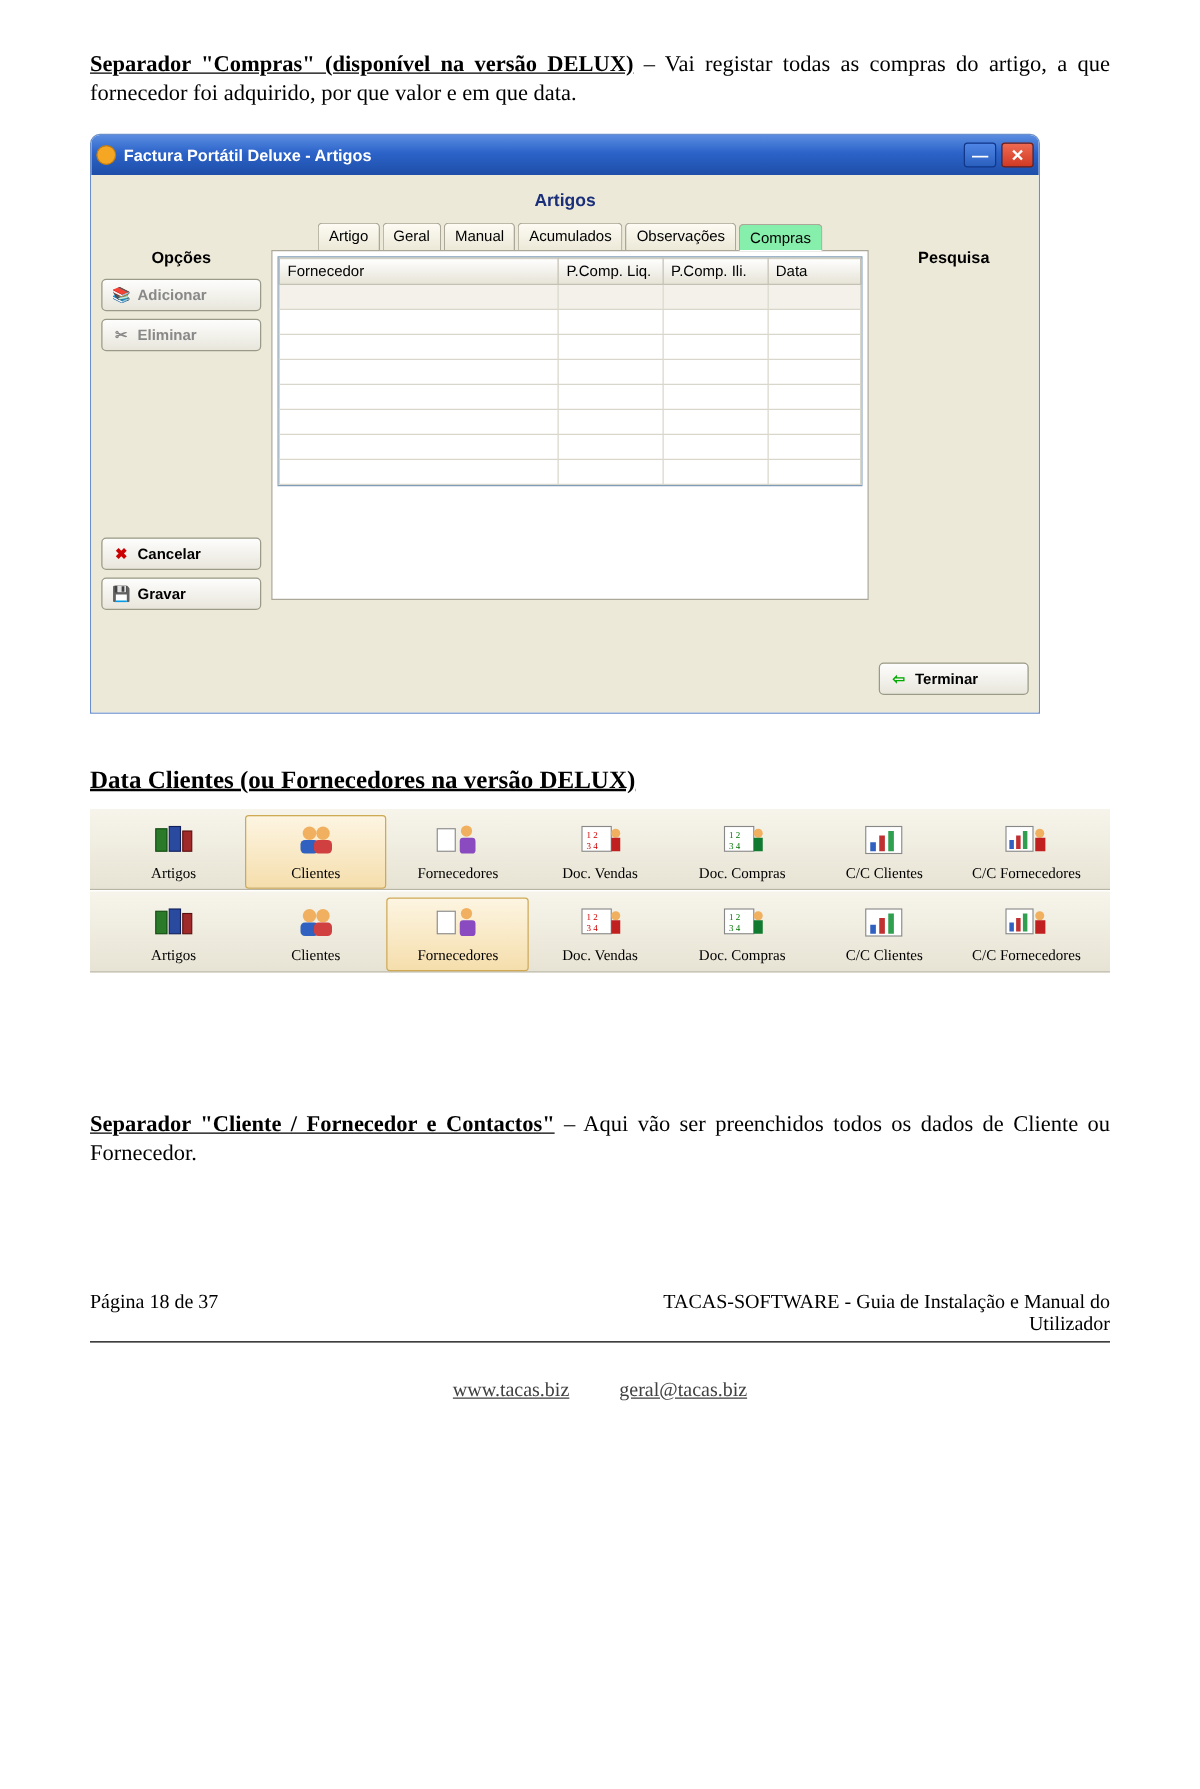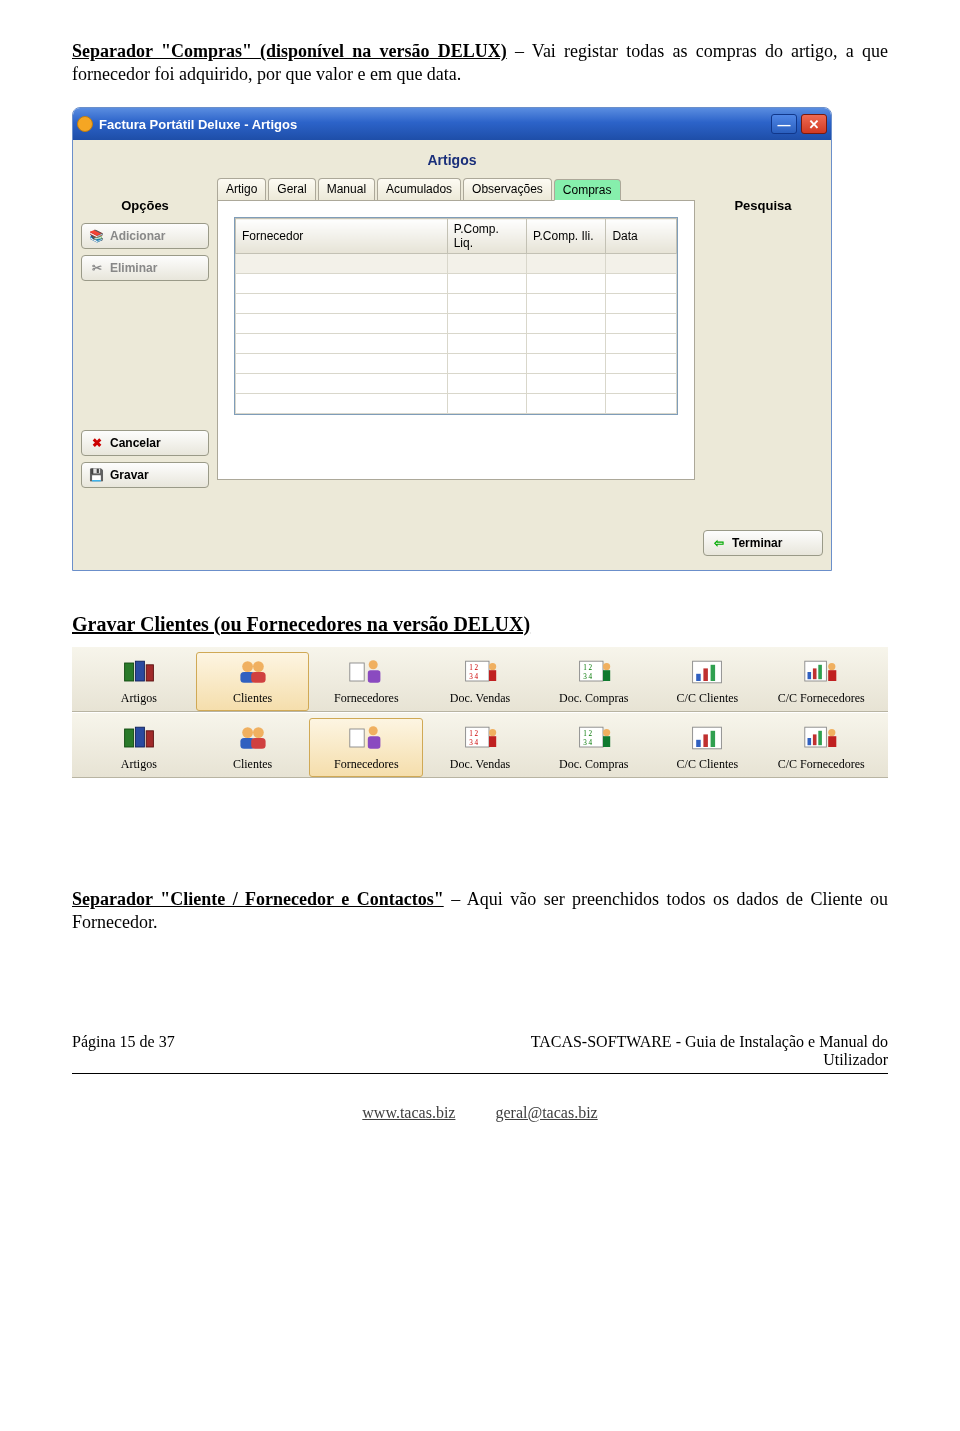--- a/index.html
+++ b/index.html
@@ -80,42 +80,42 @@
     padding: 0 8px;
     margin-bottom: 6px;
     color: #888;
     font-weight: bold;
     font-size: 12px;
   }
   .xpbtn.active { color:#000; }
   .xpbtn .ic { width:14px; height:14px; display:flex; align-items:center; justify-content:center; }
 
   .midcol { flex:1; display:flex; flex-direction:column; }
-  .tabstrip { display:flex; gap:2px; }
+  .tabstrip { display:flex; gap:2px;justify-content:center; }
   .tab {
     background: linear-gradient(#fdfbf3,#ece9d8);
     border: 1px solid #aca899;
     border-bottom: none;
     border-radius: 4px 4px 0 0;
     padding: 3px 8px;
     font-size: 12px;
     color: #000;
   }
   .tab.active {
     background: #86efac;
     position: relative;
     top: 1px;
     border-bottom: 1px solid #fff;
     z-index: 2;
   }
   .tabpanel {
     background: #fff;
     border: 1px solid #aca899;
     min-height: 280px;
-    padding: 16px;
+    padding: 4px;
   }
   .grid { border:1px solid #7f9db9; }
   table.gridtbl { width:100%; border-collapse: collapse; font-size:12px; }
   table.gridtbl th {
     background: linear-gradient(#fefefe,#e6e3d6);
     border: 1px solid #c3c1b4;
     padding: 3px 6px;
     font-weight: normal;
     text-align: left;
     color:#000;
@@ -298,21 +298,21 @@
     </div>
     <div class="bottombar">
       <div class="xpbtn term active">
         <span class="ic" style="color:#0a0">⇦</span>
         <span>Terminar</span>
       </div>
     </div>
   </div>
 </div>
 
-<h2 class="h-underline">Gravar Clientes (ou Fornecedores na versão DELUX)</h2>
+<h2 class="h-underline">Data Clientes (ou Fornecedores na versão DELUX)</h2>
 
 <div class="toolbar-wrap">
 
   <div class="tbrow">
       <div class="tbitem">
         <span class="ticon">
           <svg class="svgicon" viewBox="0 0 40 32">
             <rect x="4" y="6" width="10" height="20" fill="#2a7a2a" stroke="#104a10"></rect>
             <rect x="16" y="4" width="10" height="22" fill="#2a4aa0" stroke="#10205a"></rect>
             <rect x="28" y="8" width="8" height="18" fill="#a02a2a" stroke="#5a1010"></rect>
@@ -473,21 +473,21 @@
       </div>
     </div>
 </div>
 
 <p class="para" style="margin-top:110px;">
   <span class="u b">Separador "Cliente / Fornecedor e Contactos"</span><span> – Aqui vão ser preenchidos todos os dados de Cliente ou Fornecedor.</span>
 </p>
 
 <div class="footer-zone">
   <div class="frow">
-    <span>Página 15 de 37</span>
+    <span>Página 18 de 37</span>
     <span>
       <span>TACAS-SOFTWARE  -  </span><span>Guia de Instalação e Manual do</span>
     </span>
   </div>
   <div class="frow" style="justify-content:flex-end; margin-top:0;">
     <span>Utilizador</span>
   </div>
   <div class="fline"></div>
   <div class="links">
     <a href="#">www.tacas.biz</a>

